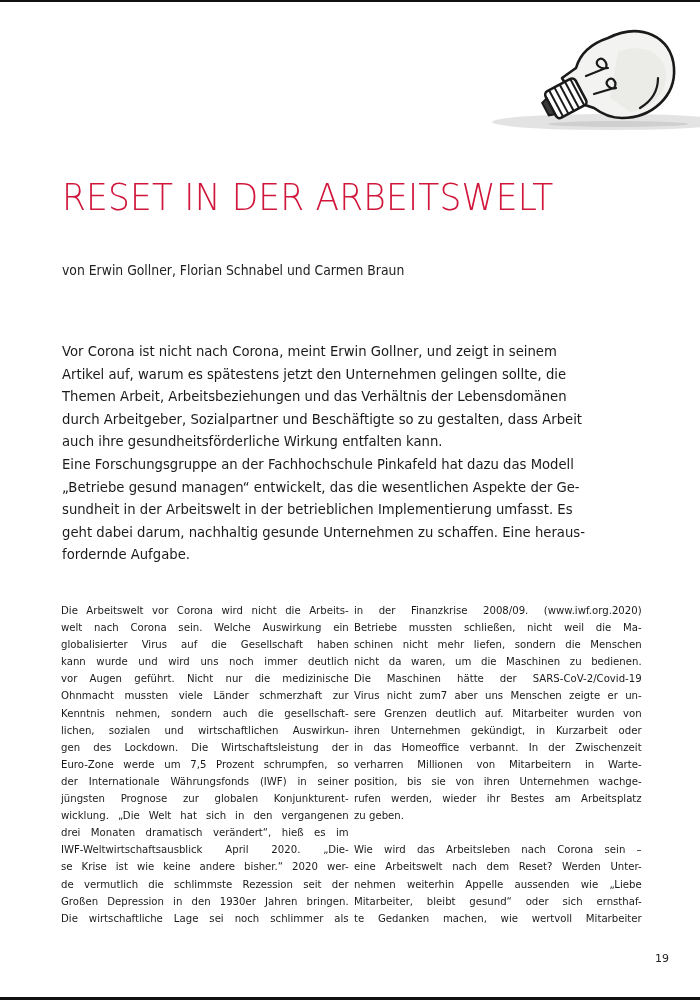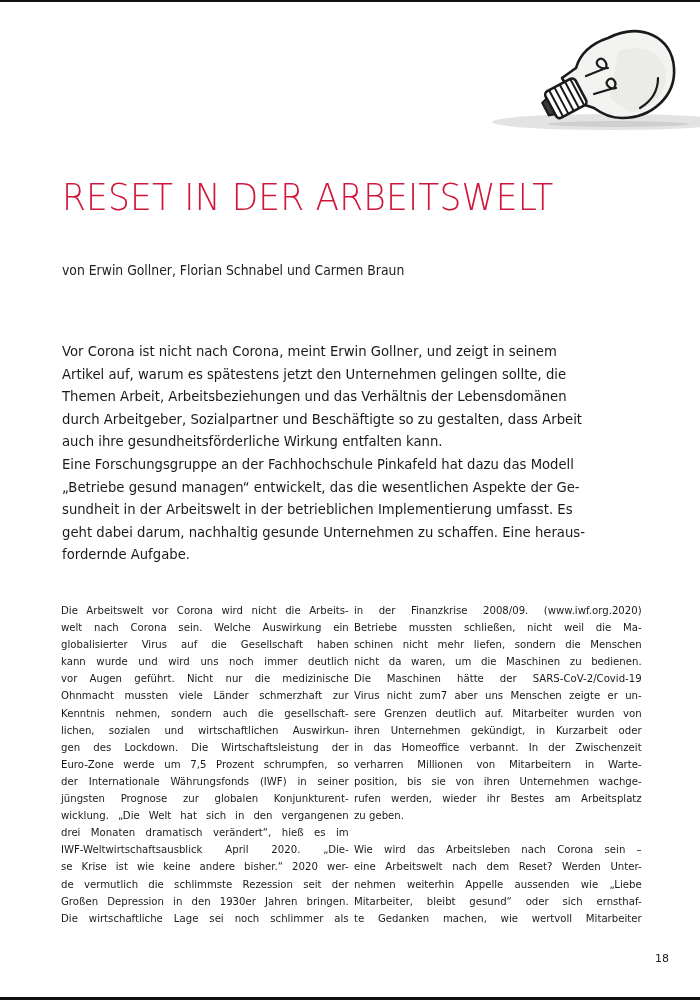--- a/index.html
+++ b/index.html
@@ -133,15 +133,15 @@
   <span class="line">rufen werden, wieder ihr Bestes am Arbeitsplatz</span>
   <span class="line last">zu geben.</span>
   <span class="gap"></span>
   <span class="line">Wie wird das Arbeitsleben nach Corona sein –</span>
   <span class="line">eine Arbeitswelt nach dem Reset? Werden Unter-</span>
   <span class="line">nehmen weiterhin Appelle aussenden wie „Liebe</span>
   <span class="line">Mitarbeiter, bleibt gesund“ oder sich ernsthaf-</span>
   <span class="line">te Gedanken machen, wie wertvoll Mitarbeiter</span>
 </div>
 
-<div class="page-number">18</div>
+<div class="page-number">19</div>
 
 <div class="rule-bottom"></div>
 
 </body></html>

